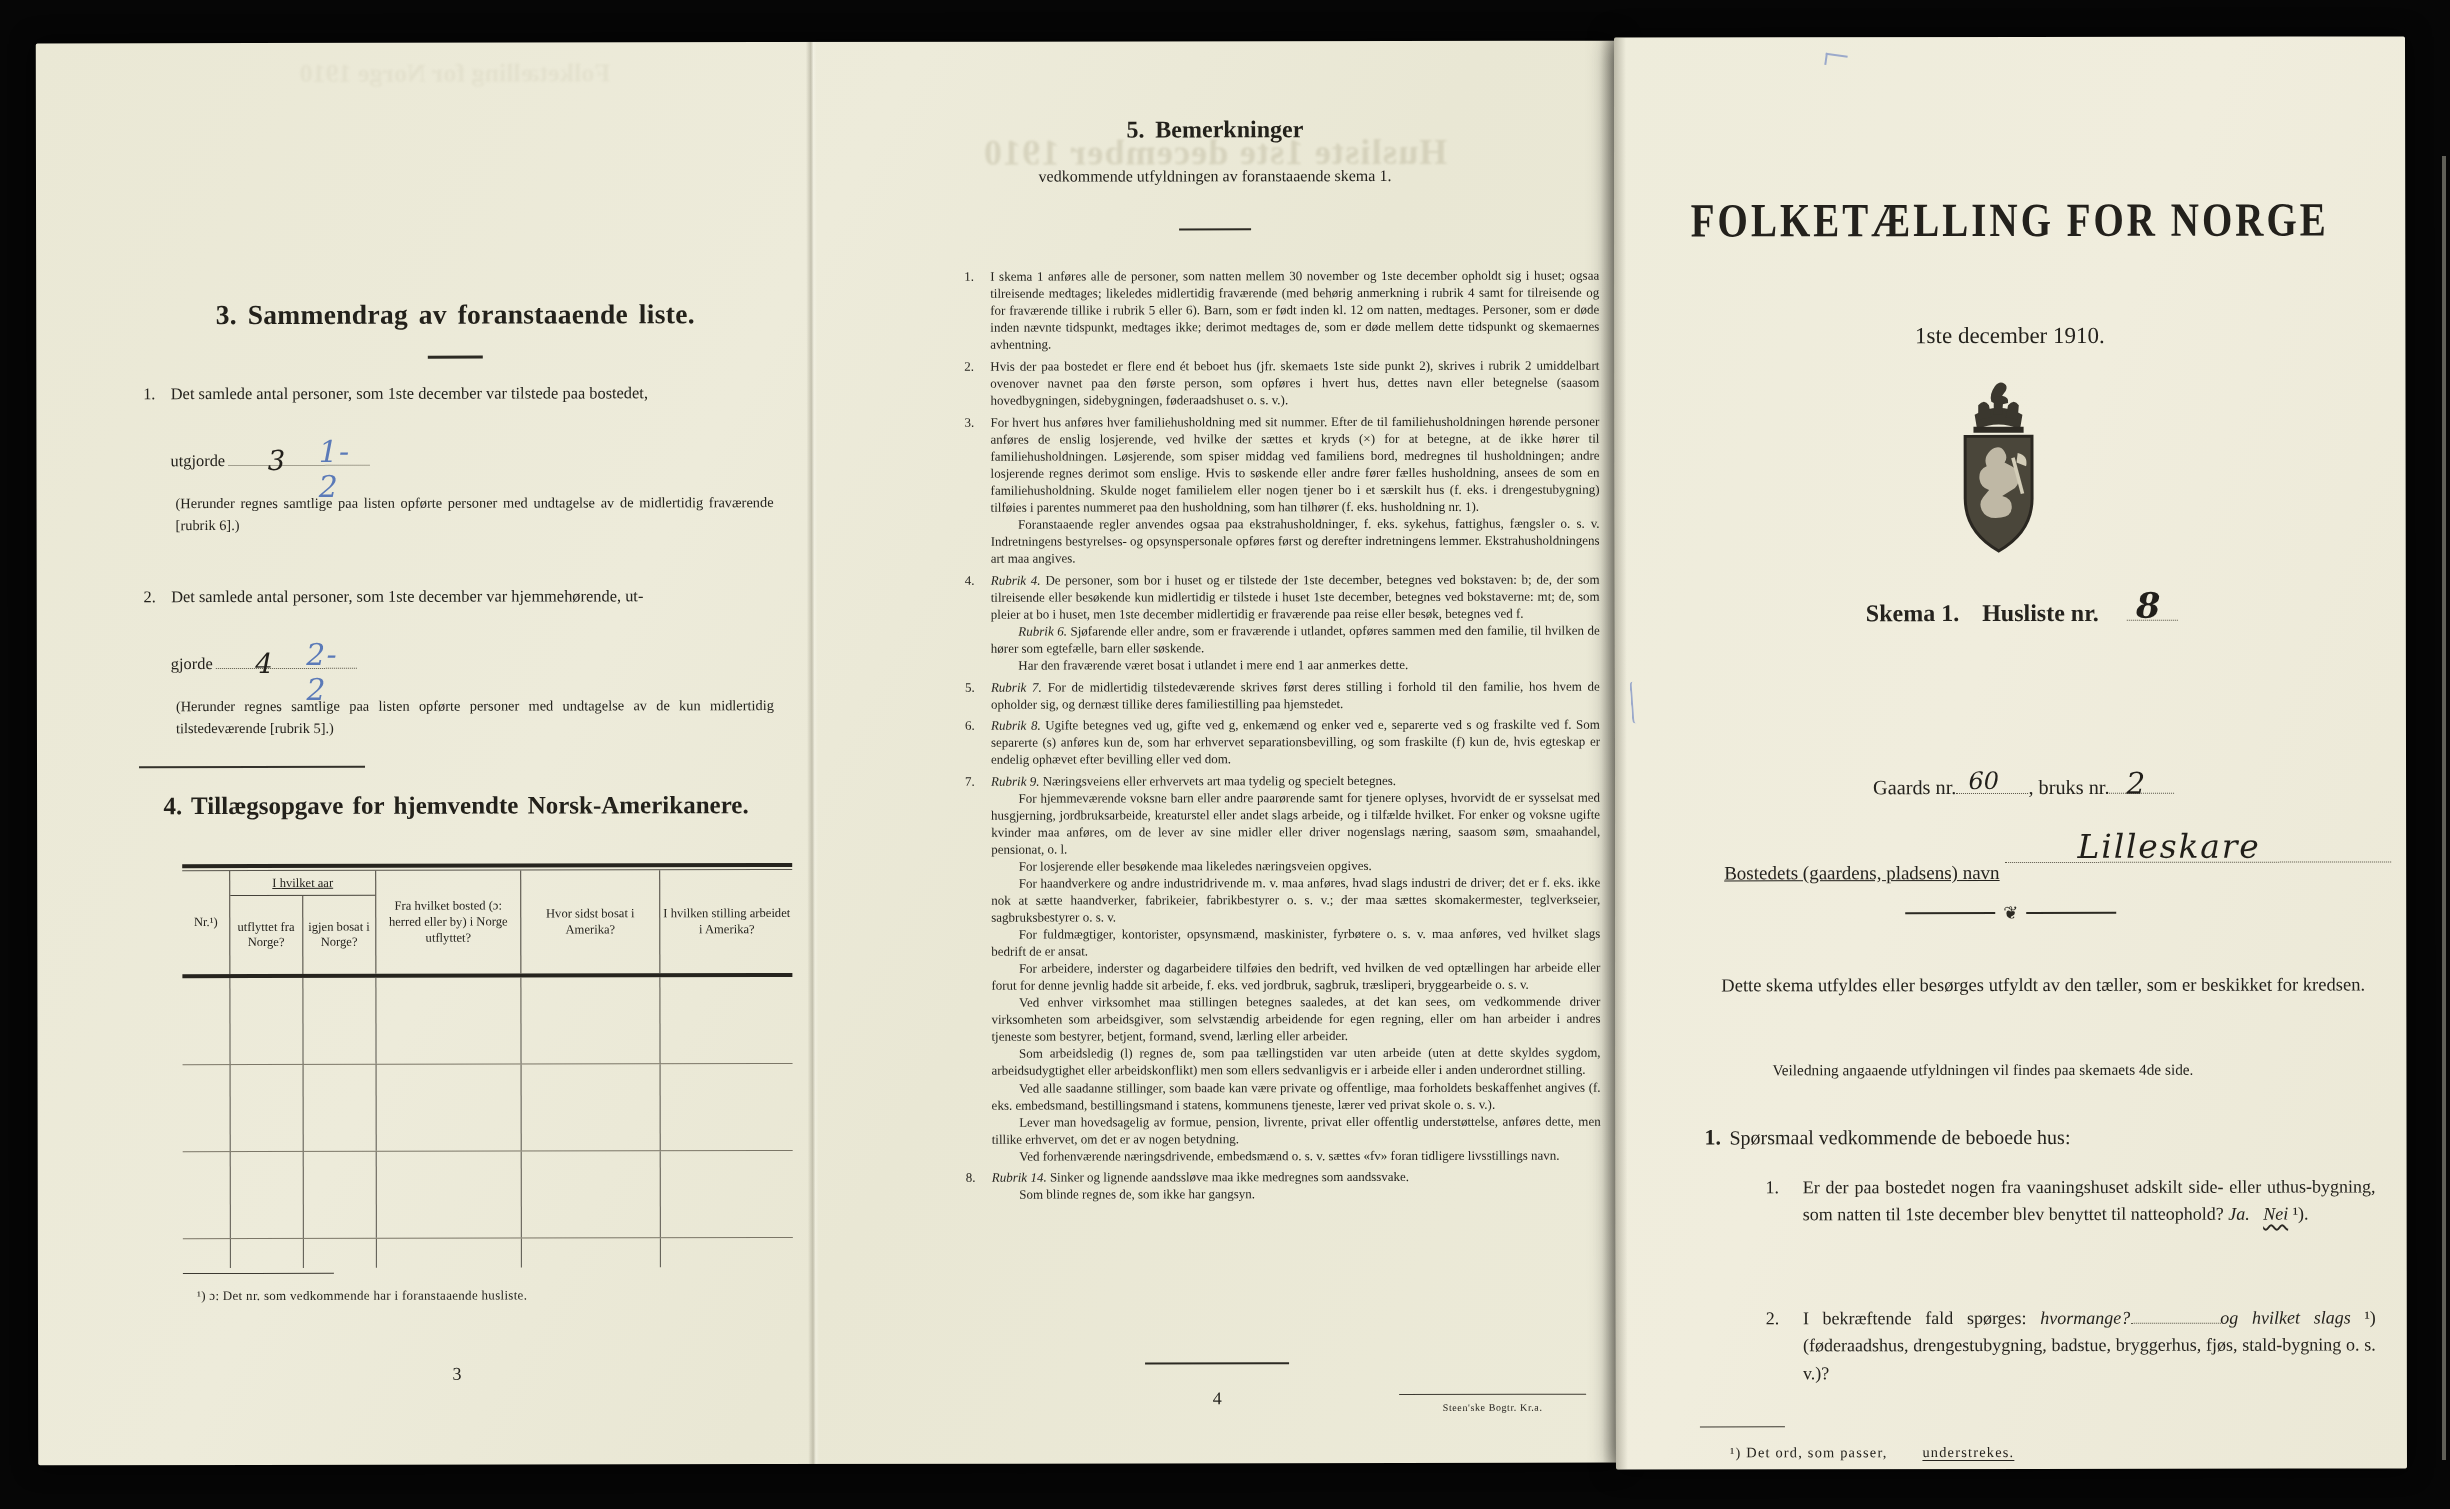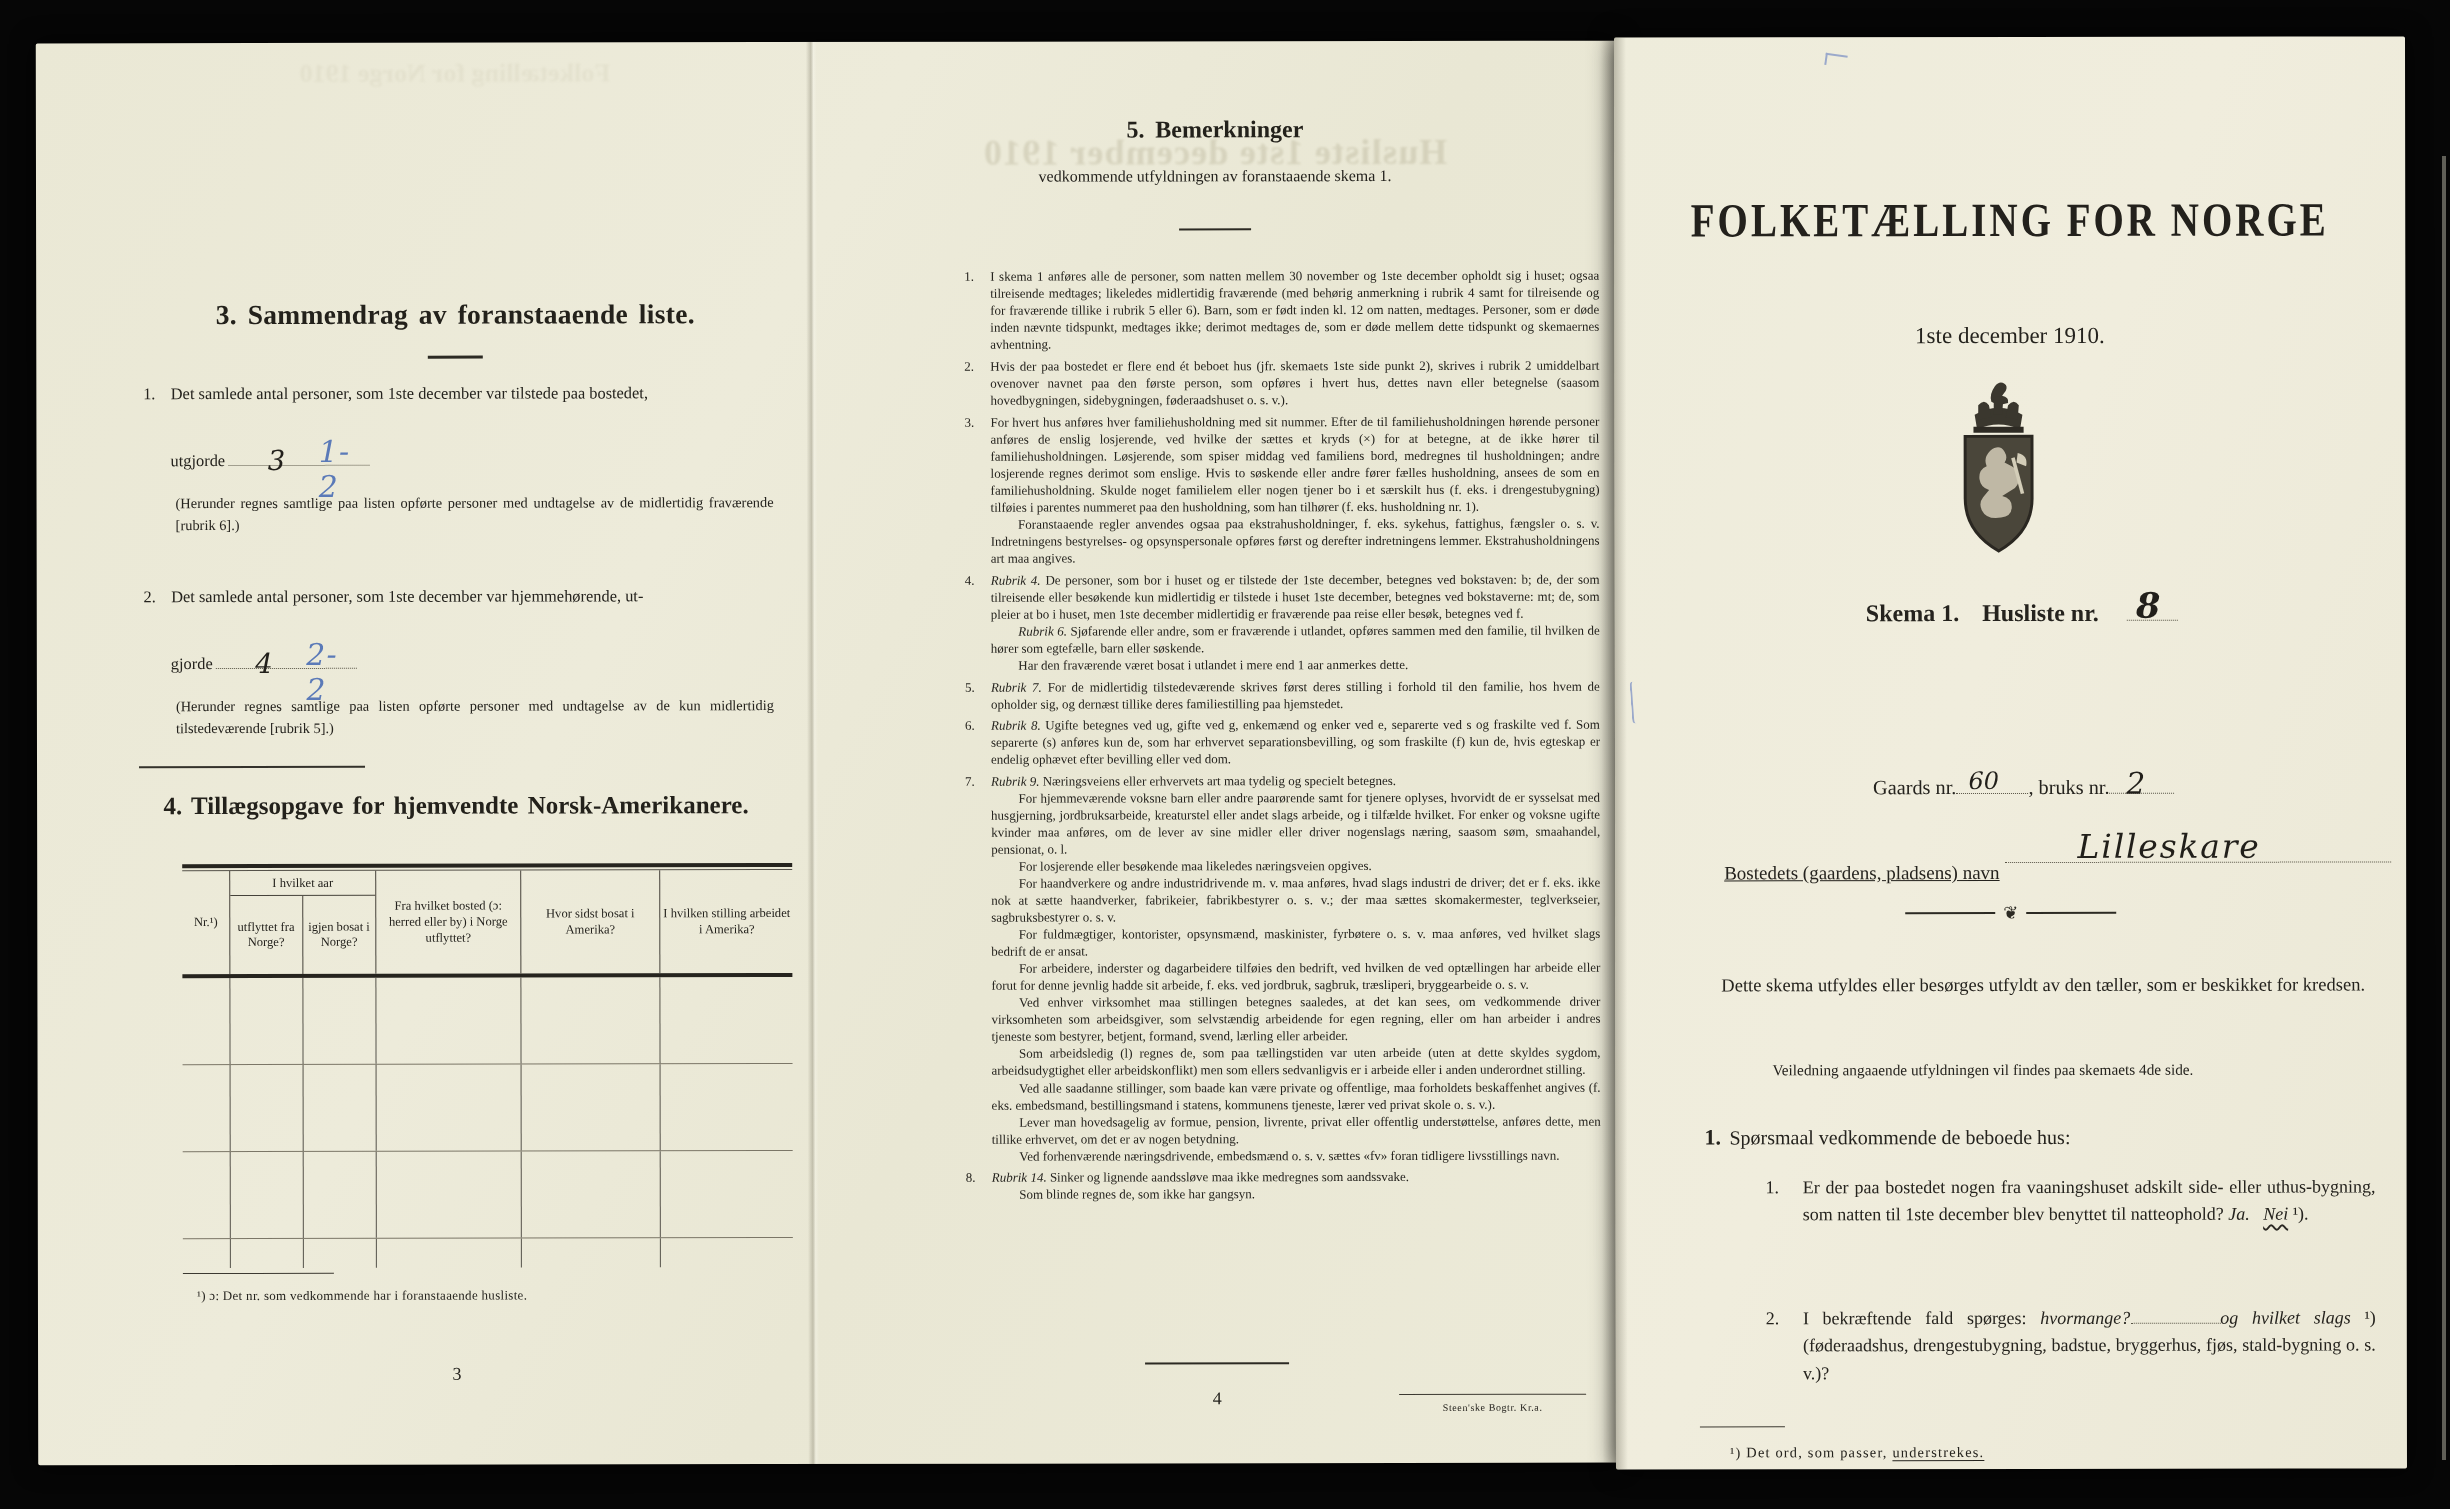--- a/index.html
+++ b/index.html
@@ -51,21 +51,21 @@
   .smallnote{position:absolute;font-size:14.4px;line-height:1.5;text-align:justify;padding-left:37px;}
   .s3-endrule{position:absolute;top:723px;left:0;width:226px;height:1.8px;background:#34322b;}
   .s4-title{position:absolute;top:749px;width:100%;text-align:center;font-size:25px;font-weight:bold;word-spacing:3px;color:#23211b;}
   .am-table{position:absolute;top:821px;left:43px;width:610px;}
   .t-toprule{height:3.6px;background:#26241e;}
   .t-topthin{height:1.2px;background:#55524a;margin-top:2.4px;}
   .thead{display:grid;grid-template-columns:48px 146px 145px 139px 133px;min-height:103px;font-size:12.6px;line-height:1.25;text-align:center;}
   .thead>div{border-right:0.6px solid #45423a;display:flex;align-items:center;justify-content:center;padding:2.4px;}
   .thead>div:last-child{border-right:none;}
   .ycell{flex-direction:column;padding:0 !important;}
-  .ylabel{width:100%;padding:4.8px 0 3.6px 0;border-bottom:0.6px solid #45423a;}
+  .ylabel{width:100%;padding:4.8px 0 3.6px 0;border-bottom:0.6px solid #45423a;text-decoration:underline;}
   .ysub{display:grid;grid-template-columns:1fr 1fr;width:100%;flex:1;}
   .ysub>div{display:flex;align-items:center;justify-content:center;padding:2.4px;}
   .ysub>div:first-child{border-right:0.6px solid #45423a;}
   .t-hr{height:3.6px;background:#26241e;}
   .trow{display:grid;grid-template-columns:48px 146px 145px 139px 133px;height:86px;border-bottom:0.6px solid #7b7667;}
   .trow>div{border-right:0.6px solid #55524a;}
   .trow>div:last-child{border-right:none;}
   .trow .half{display:grid;grid-template-columns:1fr 1fr;}
   .trow .half>div:first-child{border-right:0.6px solid #55524a;}
   .trow.stub{height:29px;border-bottom:none;}
@@ -125,21 +125,21 @@
   .pr-q{position:absolute;display:flex;gap:15.6px;left:150px;width:610px;font-size:18px;line-height:1.52;}
   .pr-q .qn{flex:none;width:21.5px;}
   .pr-q .qb{flex:1;text-align:justify;}
   .pr-q1{top:1137px;}
   .pr-q2{top:1268px;}
   .it{font-style:italic;}
   .wavy{font-style:italic;text-decoration:underline;text-decoration-style:wavy;text-decoration-thickness:1.5px;text-underline-offset:4.2px;text-decoration-color:#2b2823;}
   .qdots{display:inline-block;width:90px;border-bottom:1.8px dotted #585446;}
   .pr-fnrule{position:absolute;top:1389px;left:84px;width:85px;height:1.2px;background:#3c3931;}
   .pr-footnote{position:absolute;top:1407px;left:114px;font-size:14.4px;letter-spacing:1.2px;}
-  .pr-footnote .u{text-decoration:underline;text-decoration-thickness:1.2px;text-underline-offset:3px;}
+  .pr-footnote .u{text-decoration:underline;text-decoration-thickness:1.2px;text-underline-offset:3px;margin-left:30px;}
   .bluemark{position:absolute;border:2.4px solid #6f86c2;opacity:.65;}
   .bm1{top:16.7px;left:211px;width:20.3px;height:9.6px;border-right:none;border-bottom:none;transform:rotate(8deg);}
   .bm2{top:644px;left:15.6px;width:6px;height:42px;border-top:none;border-right:none;border-bottom:none;border-radius:4.8px;transform:rotate(-4deg);}
 </style>
 </head>
 <body>
 
 <div class="sheet sheet-left">
   <div class="crease"></div>
   <div class="sheet-left-redge"></div>

